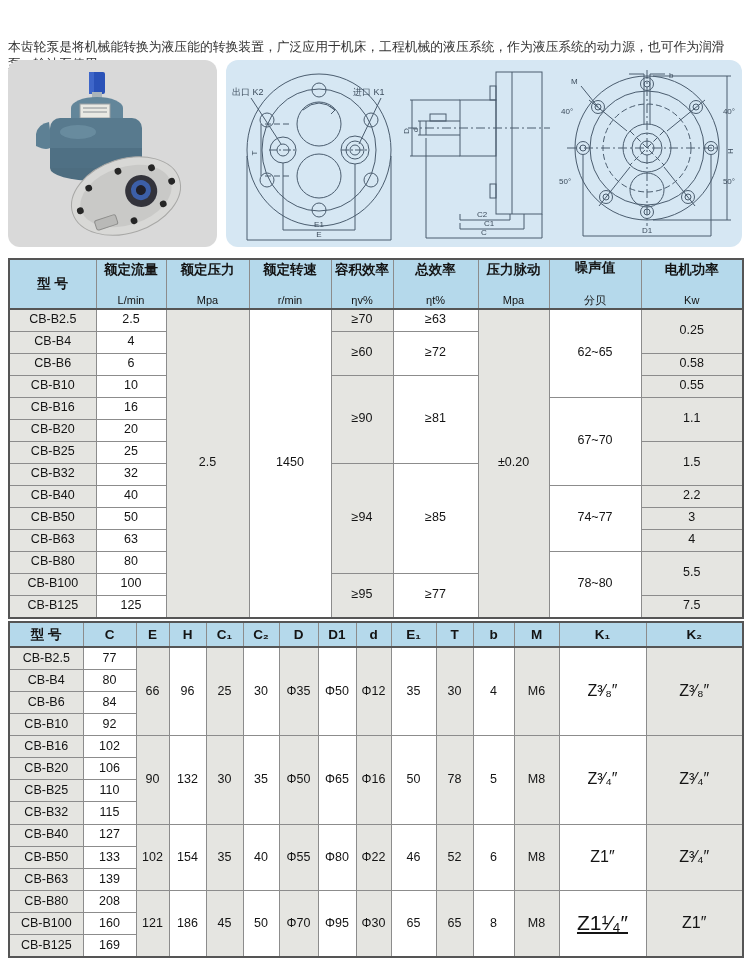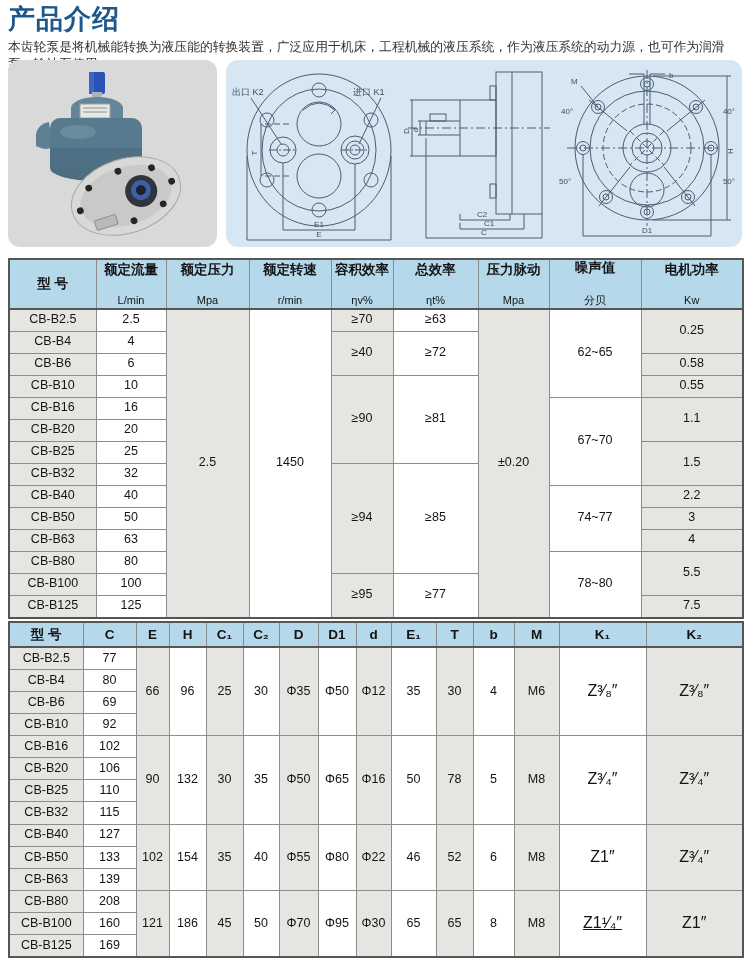--- a/index.html
+++ b/index.html
@@ -31,21 +31,20 @@
   .hu{font-size:11px;font-weight:normal;margin-top:17px;}
   td{font-size:12.5px;height:21px;line-height:1.05;}
   td.shade{background:#e5e5e1;}
   td.plain{background:#ffffff;}
 </style>
 </head>
 <body>
 
 <div class="page">
 
-  <div class="title">产品介绍</div>
   <div class="desc">本齿轮泵是将机械能转换为液压能的转换装置，广泛应用于机床，工程机械的液压系统，作为液压系统的动力源，也可作为润滑泵、输油泵使用。</div>
 
   <div class="media">
 
     <div class="photo-panel">
       <svg width="209" height="187" viewBox="0 0 209 187">
 
         <g>
           <rect x="81" y="12" width="16" height="22" rx="2" fill="#2a52b8"></rect>
           <rect x="81" y="12" width="5" height="22" fill="#3e66c9"></rect>
@@ -279,21 +278,21 @@
             <td rowspan="14" class="plain">1450</td>
             <td class="shade">≥70</td>
             <td class="plain">≥63</td>
             <td rowspan="14" class="shade">±0.20</td>
             <td rowspan="4" class="plain">62~65</td>
             <td rowspan="2" class="shade">0.25</td>
           </tr>
           <tr>
             <td class="shade">CB-B4</td>
             <td class="plain">4</td>
-            <td rowspan="2" class="shade">≥40</td>
+            <td rowspan="2" class="shade">≥60</td>
             <td rowspan="2" class="plain">≥72</td>
           </tr>
           <tr>
             <td class="shade">CB-B6</td>
             <td class="plain">6</td>
             <td class="shade">0.58</td>
           </tr>
           <tr>
             <td class="shade">CB-B10</td>
             <td class="plain">10</td>
@@ -444,21 +443,21 @@
             <td rowspan="4" class="shade">M6</td>
             <td rowspan="4" class="plain" style="font-size: 16px;">Z³⁄₈″</td>
             <td rowspan="4" class="shade" style="font-size: 16px;">Z³⁄₈″</td>
           </tr>
           <tr>
             <td class="shade">CB-B4</td>
             <td class="plain">80</td>
           </tr>
           <tr>
             <td class="shade">CB-B6</td>
-            <td class="plain">69</td>
+            <td class="plain">84</td>
           </tr>
           <tr>
             <td class="shade">CB-B10</td>
             <td class="plain">92</td>
           </tr>
           <tr>
             <td class="shade">CB-B16</td>
             <td class="plain">102</td>
             <td rowspan="4" class="shade">90</td>
             <td rowspan="4" class="plain">132</td>
@@ -518,21 +517,21 @@
             <td rowspan="3" class="plain">186</td>
             <td rowspan="3" class="shade">45</td>
             <td rowspan="3" class="plain">50</td>
             <td rowspan="3" class="shade">Φ70</td>
             <td rowspan="3" class="plain">Φ95</td>
             <td rowspan="3" class="shade">Φ30</td>
             <td rowspan="3" class="plain">65</td>
             <td rowspan="3" class="shade">65</td>
             <td rowspan="3" class="plain">8</td>
             <td rowspan="3" class="shade">M8</td>
-            <td rowspan="3" class="plain" style="font-size: 16px; text-decoration: underline;">Z1¹⁄₄″</td>
+            <td rowspan="3" class="plain" style="font-size: 21px; text-decoration: underline;">Z1¹⁄₄″</td>
             <td rowspan="3" class="shade" style="font-size: 16px;">Z1″</td>
           </tr>
           <tr>
             <td class="shade">CB-B100</td>
             <td class="plain">160</td>
           </tr>
           <tr>
             <td class="shade">CB-B125</td>
             <td class="plain">169</td>
           </tr>

